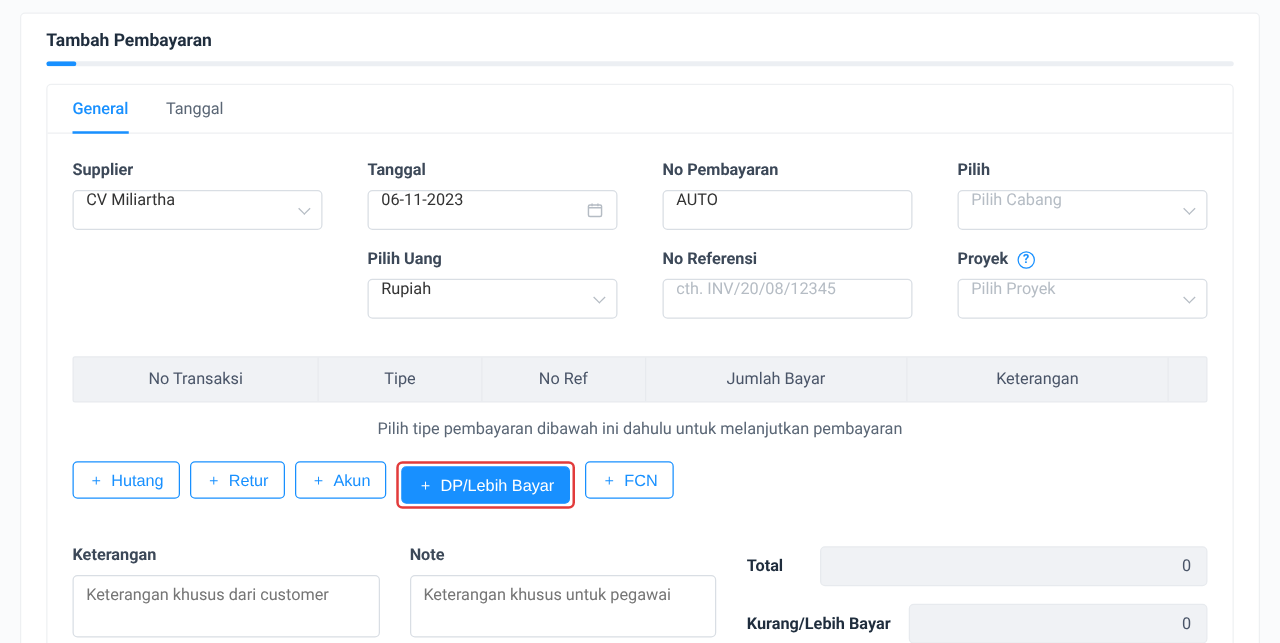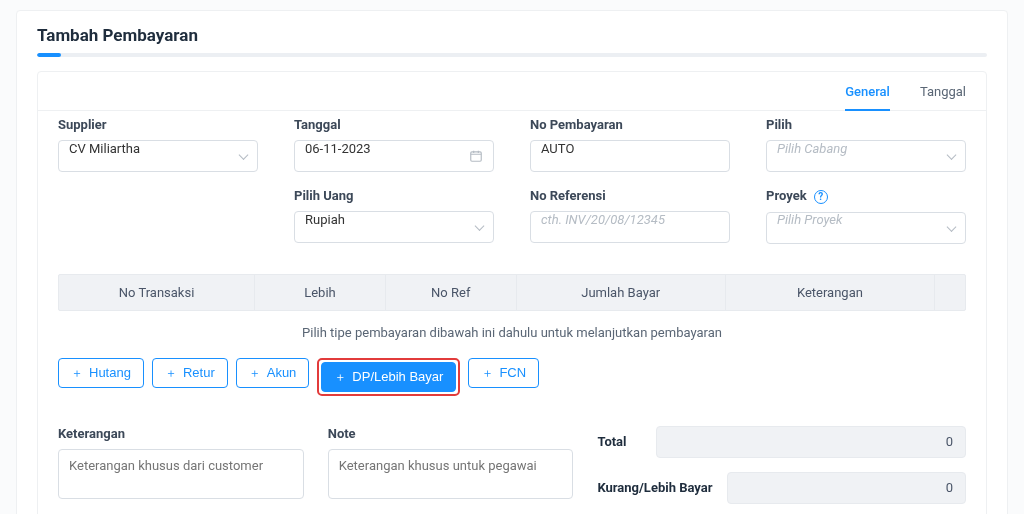--- a/index.html
+++ b/index.html
@@ -13,21 +13,21 @@
   .page {
     padding: 10px 16px;
   }
   .card {
     background: #fff;
     border: 1px solid #eef0f2;
     border-radius: 4px;
     padding: 14px 20px 20px 20px;
   }
   .page-title {
-    font-size: 17px;
+    font-size: 14px;
     font-weight: 700;
     color: #1f2d3d;
     margin-bottom: 8px;
   }
   .progress {
     width: 100%;
     height: 4px;
     background: #eceff3;
     border-radius: 2px;
     overflow: hidden;
@@ -41,23 +41,22 @@
   }
   .inner-card {
     border: 1px solid #eef0f2;
     border-radius: 4px;
     padding: 0 20px 20px 20px;
   }
   .tabs {
     display: flex;
     gap: 30px;
     border-bottom: 1px solid #eef0f2;
-    margin: 0 -20px 6px -20px;
+    margin: 0 -20px 22px -20px;
     padding: 0 20px;
-    justify-content: flex-end;
   }
   .tab {
     padding: 12px 0 10px 0;
     font-size: 13px;
     color: #5a6675;
     cursor: pointer;
     border-bottom: 2px solid transparent;
     margin-bottom: -1px;
   }
   .tab.active {
@@ -84,21 +83,21 @@
     border: 1px solid #d9dee4;
     border-radius: 4px;
     padding: 0 30px 16px 10px;
     font-size: 13px;
     color: #333;
     background: #fff;
     display: flex;
     align-items: center;
     position: relative;
   }
-  .input.placeholder, .select.placeholder { color: #b5bcc4; font-style: italic; }
+  .input.placeholder, .select.placeholder { color: #b5bcc4; }
   .select::after {
     content: "";
     position: absolute;
     right: 10px;
     top: 50%;
     width: 6px;
     height: 6px;
     border-right: 1px solid #b5bcc4;
     border-bottom: 1px solid #b5bcc4;
     transform: translateY(-65%) rotate(45deg);
@@ -282,21 +281,21 @@
             <span class="help-icon">?</span>
           </label>
           <div class="select placeholder">
               <span>Pilih Proyek</span>
             </div>
         </div>
       </div>
 
       <div class="table-head">
         <div>No Transaksi</div>
-        <div>Lebih</div>
+        <div>Tipe</div>
         <div>No Ref</div>
         <div>Jumlah Bayar</div>
         <div>Keterangan</div>
         <div></div>
       </div>
       <div class="table-empty">Pilih tipe pembayaran dibawah ini dahulu untuk melanjutkan pembayaran</div>
 
       <div class="btn-row">
         <button class="btn">
             <span class="plus">＋</span>

